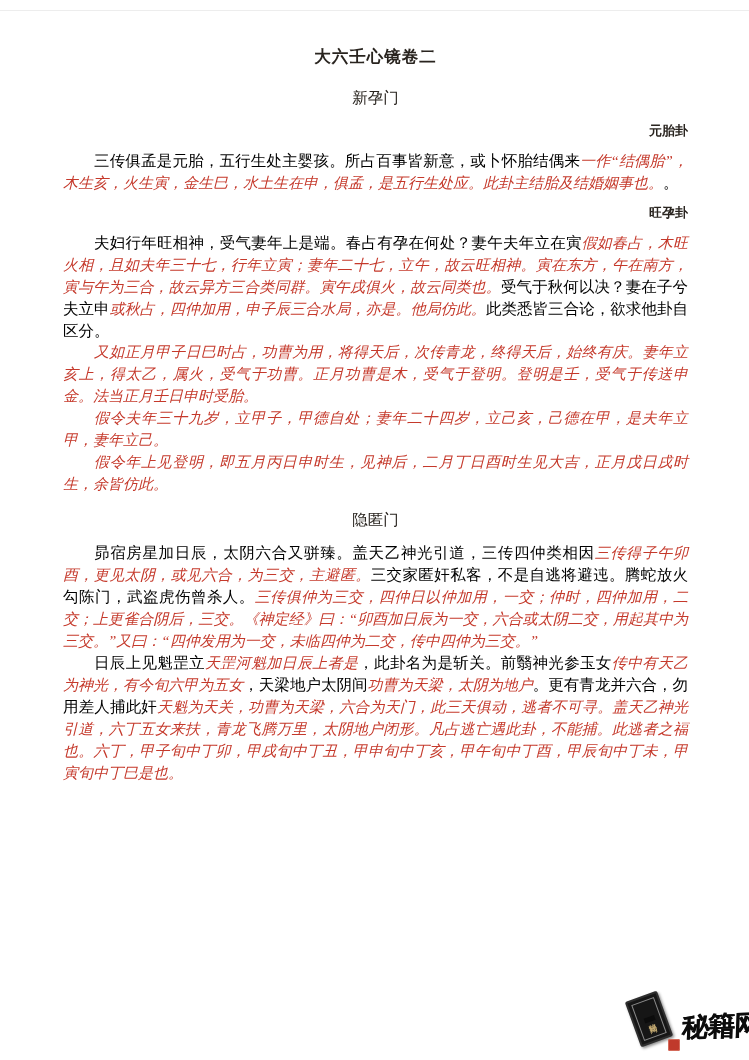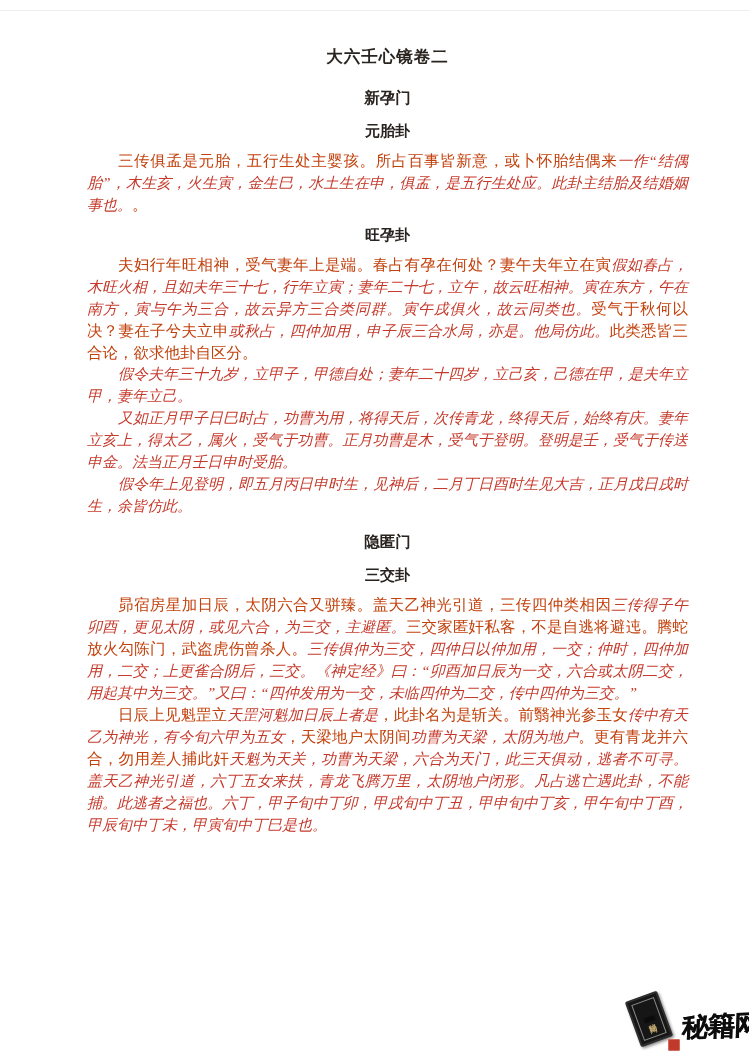--- a/index.html
+++ b/index.html
@@ -11,56 +11,56 @@
     font-family:"Liberation Serif","DejaVu Serif",serif;
   }
   .scan-line{
     position:absolute;top:10px;left:0;width:749px;height:1px;
     background:#ededed;
   }
   .content{
     position:absolute;top:0;left:0;
     width:749px;height:1054px;
     box-sizing:border-box;
-    padding:46px 61px 0 87px;
+    padding:46px 61px 0 63px;
     font-size:15.5px;
     line-height:21px;
     color:#29241f;
     text-align:justify;
   }
   .title{
     text-align:center;
     font-family:"Liberation Sans","DejaVu Sans",sans-serif;
     font-weight:700;
     font-size:16.5px;
     letter-spacing:1px;
     margin:0 0 20px 0;
     text-indent:0;
   }
   .section{
     text-align:center;
     font-family:"Liberation Sans","DejaVu Sans",sans-serif;
-    font-weight:700;
+    font-weight:400;
     font-size:15.5px;
     margin:14px 0 12px 0;
     text-indent:0;
   }
   .heading{
-    text-align:center;
+    text-align:right;
     font-family:"Liberation Sans","DejaVu Sans",sans-serif;
     font-weight:700;
-    font-size:15px;
+    font-size:13px;
     margin:8px 0 9px 0;
     text-indent:0;
   }
   .para{
     margin:0;
     text-indent:2em;
   }
-  .k{ color:#c2410c; }
+  .k{ color:#000000; }
   .r{
     color:#c5392b;
     font-style:italic;
     font-size:15px;
   }
   
   .wm{
     position:absolute;
     right:2px;bottom:2px;
     width:145px;height:105px;
@@ -113,25 +113,24 @@
 
 <div class="scan-line"></div>
 
 <div class="content">
     <div class="title">大六壬心镜卷二</div>
     <div class="section">新孕门</div>
     <div class="heading">元胎卦</div>
     <p class="para"><span class="k">三传俱孟是元胎，五行生处主婴孩。所占百事皆新意，或卜怀胎结偶来</span><span class="r">一作“结偶胎”，木生亥，火生寅，金生巳，水土生在申，俱孟，是五行生处应。此卦主结胎及结婚姻事也。</span><span class="k">。</span></p>
     <div class="heading">旺孕卦</div>
     <p class="para"><span class="k">夫妇行年旺相神，受气妻年上是端。春占有孕在何处？妻午夫年立在寅</span><span class="r">假如春占，木旺火相，且如夫年三十七，行年立寅；妻年二十七，立午，故云旺相神。寅在东方，午在南方，寅与午为三合，故云异方三合类同群。寅午戌俱火，故云同类也。</span><span class="k">受气于秋何以决？妻在子兮夫立申</span><span class="r">或秋占，四仲加用，申子辰三合水局，亦是。他局仿此。</span><span class="k">此类悉皆三合论，欲求他卦自区分。</span></p>
+    <p class="para"><span class="r">又如正月甲子日巳时占，功曹为用，将得天后，次传青龙，终得天后，始终有庆。妻年立亥上，得太乙，属火，受气于功曹。正月功曹是木，受气于登明。登明是壬，受气于传送申金。法当正月壬日申时受胎。</span></p>
     <p class="para"><span class="r">假令夫年三十九岁，立甲子，甲德自处；妻年二十四岁，立己亥，己德在甲，是夫年立甲，妻年立己。</span></p>
-    <p class="para"><span class="r">又如正月甲子日巳时占，功曹为用，将得天后，次传青龙，终得天后，始终有庆。妻年立亥上，得太乙，属火，受气于功曹。正月功曹是木，受气于登明。登明是壬，受气于传送申金。法当正月壬日申时受胎。</span></p>
     <p class="para"><span class="r">假令年上见登明，即五月丙日申时生，见神后，二月丁日酉时生见大吉，正月戊日戌时生，余皆仿此。</span></p>
     <div class="section">隐匿门</div>
-    <div class="heading">三交卦</div>
     <p class="para"><span class="k">昴宿房星加日辰，太阴六合又骈臻。盖天乙神光引道，三传四仲类相因</span><span class="r">三传得子午卯酉，更见太阴，或见六合，为三交，主避匿。</span><span class="k">三交家匿奸私客，不是自逃将避迍。腾蛇放火勾陈门，武盗虎伤曾杀人。</span><span class="r">三传俱仲为三交，四仲日以仲加用，一交；仲时，四仲加用，二交；上更雀合阴后，三交。《神定经》曰：“卯酉加日辰为一交，六合或太阴二交，用起其中为三交。”又曰：“四仲发用为一交，未临四仲为二交，传中四仲为三交。”</span></p>
     <p class="para"><span class="k">日辰上见魁罡立</span><span class="r">天罡河魁加日辰上者是</span><span class="k">，此卦名为是斩关。前翳神光参玉女</span><span class="r">传中有天乙为神光，有今旬六甲为五女</span><span class="k">，天梁地户太阴间</span><span class="r">功曹为天梁，太阴为地户</span><span class="k">。更有青龙并六合，勿用差人捕此奸</span><span class="r">天魁为天关，功曹为天梁，六合为天门，此三天俱动，逃者不可寻。盖天乙神光引道，六丁五女来扶，青龙飞腾万里，太阴地户闭形。凡占逃亡遇此卦，不能捕。此逃者之福也。六丁，甲子旬中丁卯，甲戌旬中丁丑，甲申旬中丁亥，甲午旬中丁酉，甲辰旬中丁未，甲寅旬中丁巳是也。</span></p>
   </div>
 
 <div class="wm">
   <div class="wm-book">
     <div class="wm-book-inner">
       <span class="wm-book-label">秘籍网</span>
     </div>
   </div>

